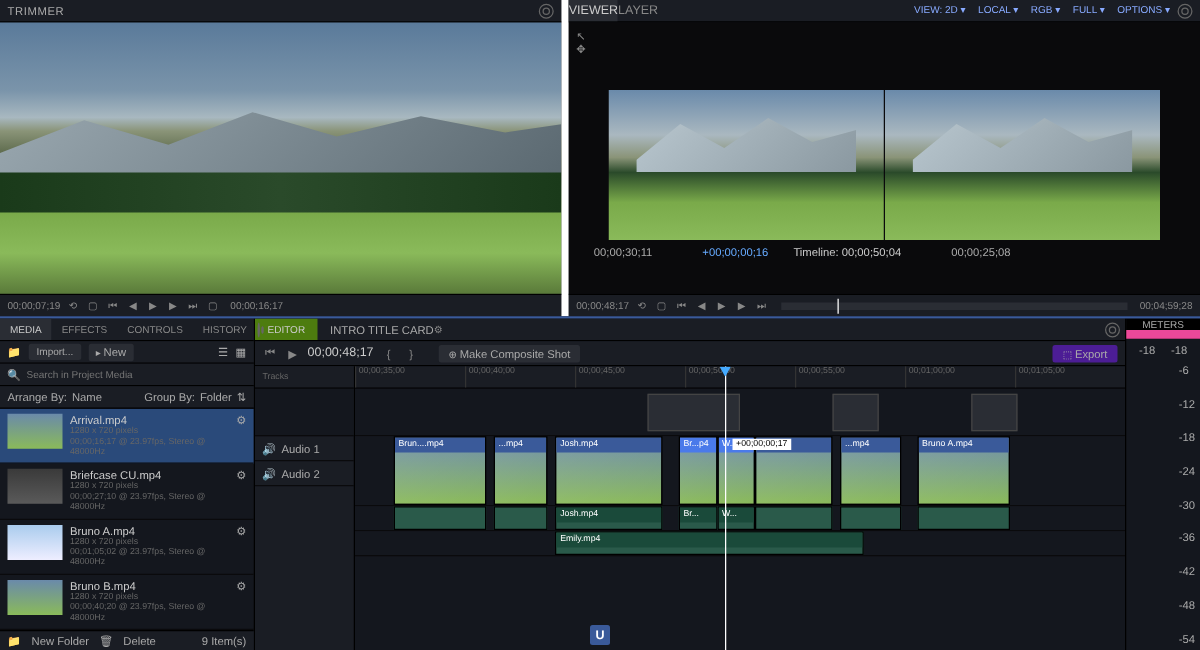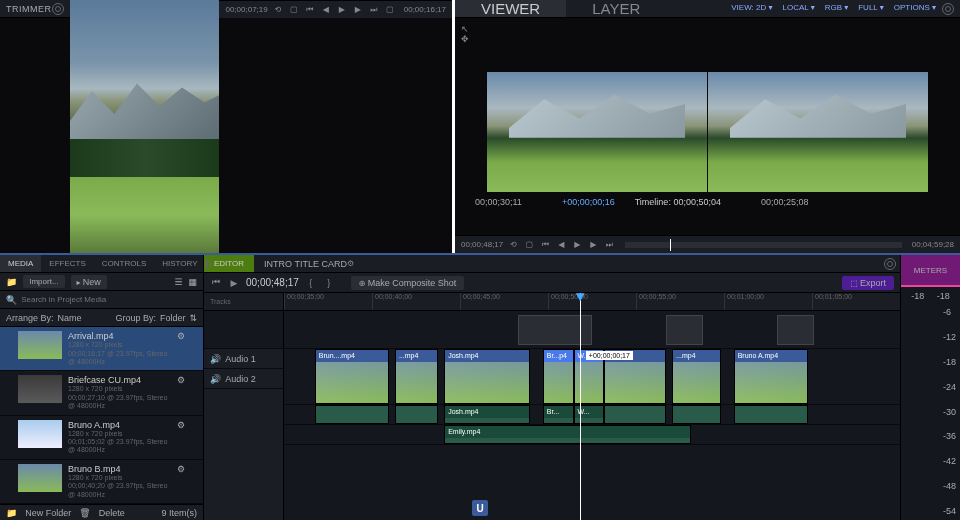--- a/index.html
+++ b/index.html
@@ -1,34 +1,34 @@
 <!DOCTYPE html>
 <html><head>
 <meta charset="utf-8">
 <style>
 *{margin:0;padding:0;box-sizing:border-box;font-family:Arial,sans-serif;font-size:9px;color:#aaa}
 body{background:#0a0a0c;width:960px;height:520px;overflow:hidden;display:flex;flex-direction:column}
 .top{display:flex;height:260px}
-.trimmer{width:455px;display:flex;flex-direction:row;border-right:3px solid #ffffff}
+.trimmer{width:455px;display:flex;flex-direction:column;border-right:6px solid #ffffff}
 .panel-hdr{background:#1a1d24;height:18px;display:flex;align-items:center;padding:0 6px;border-bottom:1px solid #000}
 .panel-hdr .title{color:#aaa;font-size:9px;letter-spacing:0.5px}
 .panel-hdr .sp{flex:1}
 .gear{width:12px;height:12px;border:1px solid #666;border-radius:50%;position:relative}
 .gear::after{content:"";position:absolute;inset:2px;border:1px solid #666;border-radius:50%}
 .trimmer-img{flex:1;background:linear-gradient(to bottom,#5a7a9a 0%,#7a94aa 25%,#a8b8c0 35%,#8a9478 40%,#3a4a2a 55%,#7aaa4a 70%,#8aba5a 85%,#5a7a3a 100%);position:relative;overflow:hidden}
 .trimmer-img::before{content:"";position:absolute;top:30%;left:0;right:0;height:30%;background:linear-gradient(135deg,#9aa8b0 0%,#7a8890 50%,#5a6870 100%);clip-path:polygon(0 60%,15% 20%,30% 50%,45% 10%,60% 40%,75% 15%,90% 35%,100% 25%,100% 100%,0 100%)}
 .trimmer-img::after{content:"";position:absolute;top:55%;left:0;right:0;height:15%;background:linear-gradient(90deg,#1a3a1a,#2a4a2a,#1a3a1a)}
 .cabin{position:absolute;top:64%;left:50%;width:22px;height:12px;background:#4a3a2a}
 .cabin::before{content:"";position:absolute;top:-6px;left:-2px;width:26px;height:8px;background:#3a2a1a;clip-path:polygon(0 100%,50% 0,100% 100%)}
 .transport{background:#1a1d24;height:18px;display:flex;align-items:center;padding:0 6px;gap:4px;border-top:1px solid #000}
 .transport span{color:#888;font-size:8px}
 .tbtn{width:12px;height:10px;display:flex;align-items:center;justify-content:center;color:#888;cursor:pointer}
 .viewer{flex:1;display:flex;flex-direction:column}
 .viewer-tabs{background:#1a1d24;height:18px;display:flex;align-items:center;border-bottom:1px solid #000}
-.vtab{padding:0 26px;height:100%;display:flex;align-items:center;color:#888;font-size:15px}
+.vtab{padding:0 0;height:100%;display:flex;align-items:center;color:#888;font-size:10px}
 .vtab.active{background:#2a2d34;color:#ccc}
 .viewer-opts{margin-left:auto;display:flex;gap:2px;padding-right:6px}
 .vopt{color:#8af;font-size:8px;padding:0 4px;cursor:pointer}
 .viewer-body{flex:1;background:#0a0a0c;position:relative;display:flex;align-items:center;justify-content:center}
 .vframes{display:flex;gap:1px;height:120px;margin-top:10px}
 .vframe{width:220px;background:linear-gradient(to bottom,#6a8aaa 0%,#aab8c0 30%,#8a9478 45%,#2a4a2a 55%,#7aaa4a 75%,#8aba5a 100%);position:relative;overflow:hidden}
 .vframe::before{content:"";position:absolute;top:15%;left:10%;right:10%;height:40%;background:linear-gradient(135deg,#bac8d0,#8a98a0);clip-path:polygon(0 80%,20% 20%,40% 60%,60% 10%,80% 50%,100% 30%,100% 100%,0 100%)}
 .vtime{position:absolute;bottom:28px;display:flex;gap:20px;width:100%;padding:0 20px;font-size:10px}
 .vtime .blue{color:#6af}
 .vtime .tl{color:#ccc}
@@ -37,21 +37,21 @@
 .media-panel{width:204px;background:#14171e;display:flex;flex-direction:column;border-right:1px solid #000}
 .media-tabs{background:#1a1d24;height:18px;display:flex;align-items:center;border-bottom:1px solid #000}
 .mtab{padding:0 8px;font-size:8px;color:#888;height:100%;display:flex;align-items:center}
 .mtab.active{background:#2a2d34;color:#ccc}
 .media-bar{background:#1a1d24;height:18px;display:flex;align-items:center;padding:0 6px;gap:6px;border-bottom:1px solid #000}
 .media-bar .btn{background:#2a2d34;padding:2px 6px;border-radius:2px;font-size:8px;cursor:pointer}
 .search-bar{background:#1a1d24;height:18px;display:flex;align-items:center;padding:0 6px;border-bottom:1px solid #000}
 .search-bar input{background:transparent;border:none;color:#888;font-size:8px;flex:1;outline:none}
 .arrange{background:#1a1d24;height:18px;display:flex;align-items:center;padding:0 6px;gap:4px;border-bottom:1px solid #000;font-size:8px}
 .media-list{flex:1;overflow:auto}
-.media-item{display:flex;padding:4px 18px;gap:6px;border-bottom:1px solid #0a0a0c;cursor:pointer}
+.media-item{display:flex;padding:4px 6px;gap:6px;border-bottom:1px solid #0a0a0c;cursor:pointer}
 .media-item.sel{background:#2a4a7a}
 .thumb{width:44px;height:28px;background:linear-gradient(to bottom,#6a8aaa,#8aba5a);flex-shrink:0}
 .thumb.t2{background:linear-gradient(to bottom,#3a3a3a,#5a5a5a)}
 .thumb.t3{background:linear-gradient(to bottom,#aaccee,#eef)}
 .media-info{flex:1;overflow:hidden}
 .media-info .name{color:#ccc;font-size:9px}
 .media-info .meta{color:#666;font-size:7px;line-height:1.2}
 .media-ftr{background:#1a1d24;height:16px;display:flex;align-items:center;padding:0 6px;gap:8px;font-size:8px;border-top:1px solid #000}
 .editor{flex:1;background:#14171e;display:flex;flex-direction:column}
 .editor-tabs{background:#1a1d24;height:18px;display:flex;align-items:center;border-bottom:1px solid #000}
@@ -76,21 +76,21 @@
 .clip.vid{background:linear-gradient(to bottom,#6a8aaa 0%,#8aba5a 100%)}
 .clip.vid::before{content:"";position:absolute;inset:0;background:linear-gradient(135deg,rgba(255,255,255,0.1),transparent)}
 .clip-label{position:absolute;top:0;left:0;right:0;height:12px;background:#3a5a9a;color:#fff;font-size:7px;padding:0 3px;line-height:12px;overflow:hidden}
 .clip.aud{background:#2a5a4a}
 .clip.aud .clip-label{background:#1a4a3a}
 .clip.blue-hl .clip-label{background:#4a7aea}
 .playhead{position:absolute;top:0;bottom:0;width:1px;background:#fff;z-index:10}
 .playhead::before{content:"";position:absolute;top:0;left:-4px;width:9px;height:8px;background:#4af;clip-path:polygon(0 0,100% 0,50% 100%)}
 .tooltip{position:absolute;background:#fff;color:#000;font-size:7px;padding:1px 3px;z-index:11;white-space:nowrap}
 .meters{width:60px;background:#14171e;border-left:1px solid #000;display:flex;flex-direction:column}
-.meters-hdr{background:#701a75;height:32px;display:flex;align-items:center;justify-content:center;font-size:8px;border-bottom:2px solid #ec4899}
+.meters-hdr{background:#000000;height:16px;display:flex;align-items:center;justify-content:center;font-size:8px;border-bottom:7px solid #ec4899}
 .meters-body{flex:1;position:relative;padding:4px}
 .meter-labels{display:flex;justify-content:space-around;font-size:7px;color:#666}
 .meter-scale{position:absolute;right:4px;top:20px;bottom:4px;display:flex;flex-direction:column;justify-content:space-between;font-size:6px;color:#555}
 .big-u{position:absolute;bottom:4px;left:50%;transform:translateX(-50%);width:16px;height:16px;background:#3a5a9a;color:#fff;display:flex;align-items:center;justify-content:center;font-size:10px;font-weight:bold;border-radius:2px}
 .spacer-track{height:38px;border-bottom:1px solid #0a0a0c;background:#14171e;position:relative}
 .mini-clip{position:absolute;top:4px;height:30px;background:#2a2d34;border:1px solid #444}
 </style>
 </head>
 <body>
 

